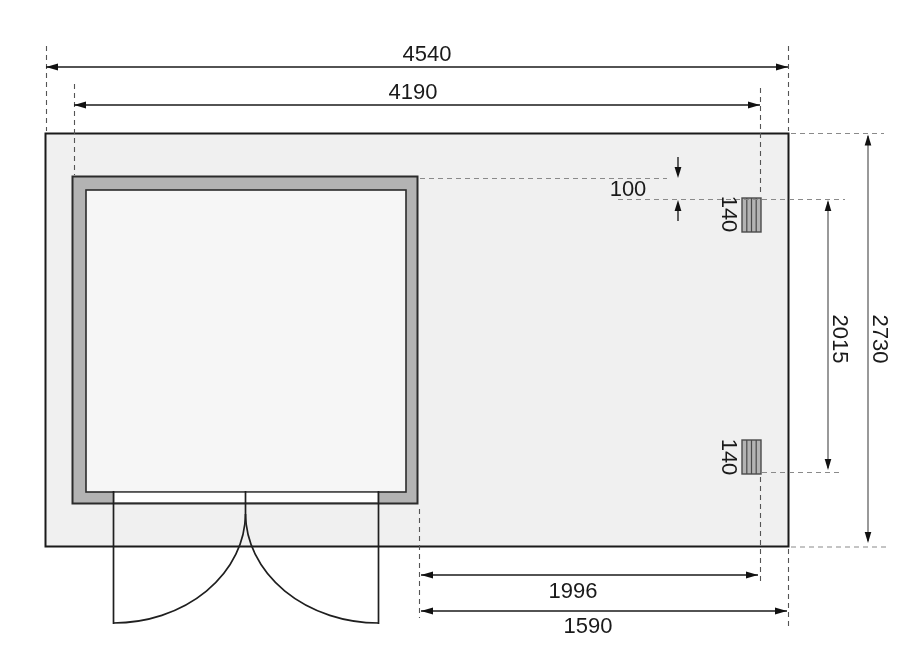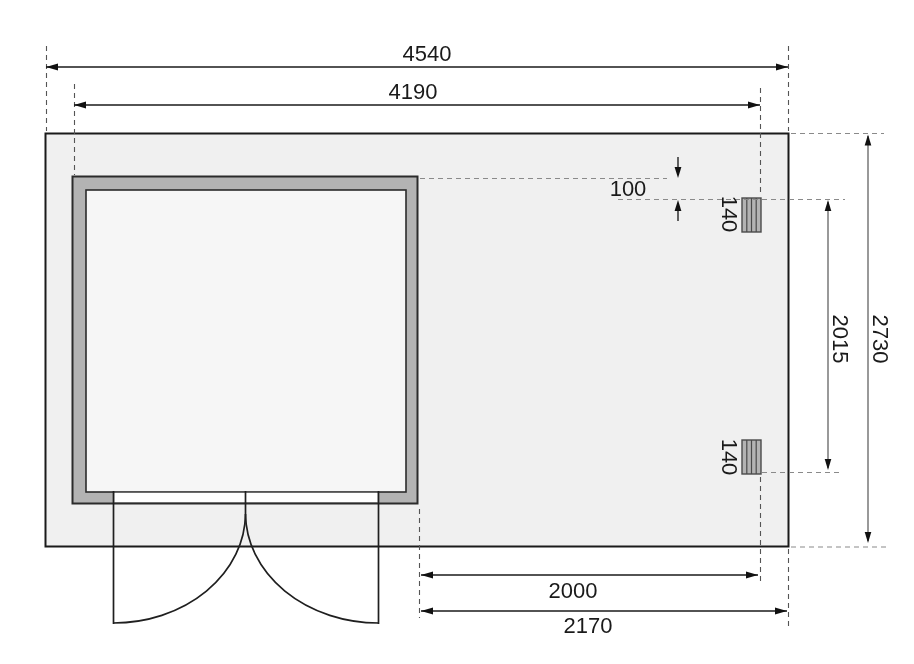--- a/index.html
+++ b/index.html
@@ -115,16 +115,16 @@
     </g>
   </svg>
 
   <div class="dim-label" style="left:427px; top:54px;">4540</div>
   <div class="dim-label" style="left:413px; top:92px;">4190</div>
   <div class="dim-label" style="left:628px; top:189px;text-align:center;">100</div>
   <div class="dim-label rot" style="left:729px; top:214px;">140</div>
   <div class="dim-label rot" style="left:729px; top:457px;">140</div>
   <div class="dim-label rot" style="left:840px; top:339px;">2015</div>
   <div class="dim-label rot" style="left:880px; top:339px;">2730</div>
-  <div class="dim-label" style="left:573px; top:591px;">2000</div>
-  <div class="dim-label" style="left:588px; top:626px;">2170</div>
+  <div class="dim-label" style="left:573px; top:591px;">1996</div>
+  <div class="dim-label" style="left:588px; top:626px;">1590</div>
 
 </div>
 
 </body></html>

